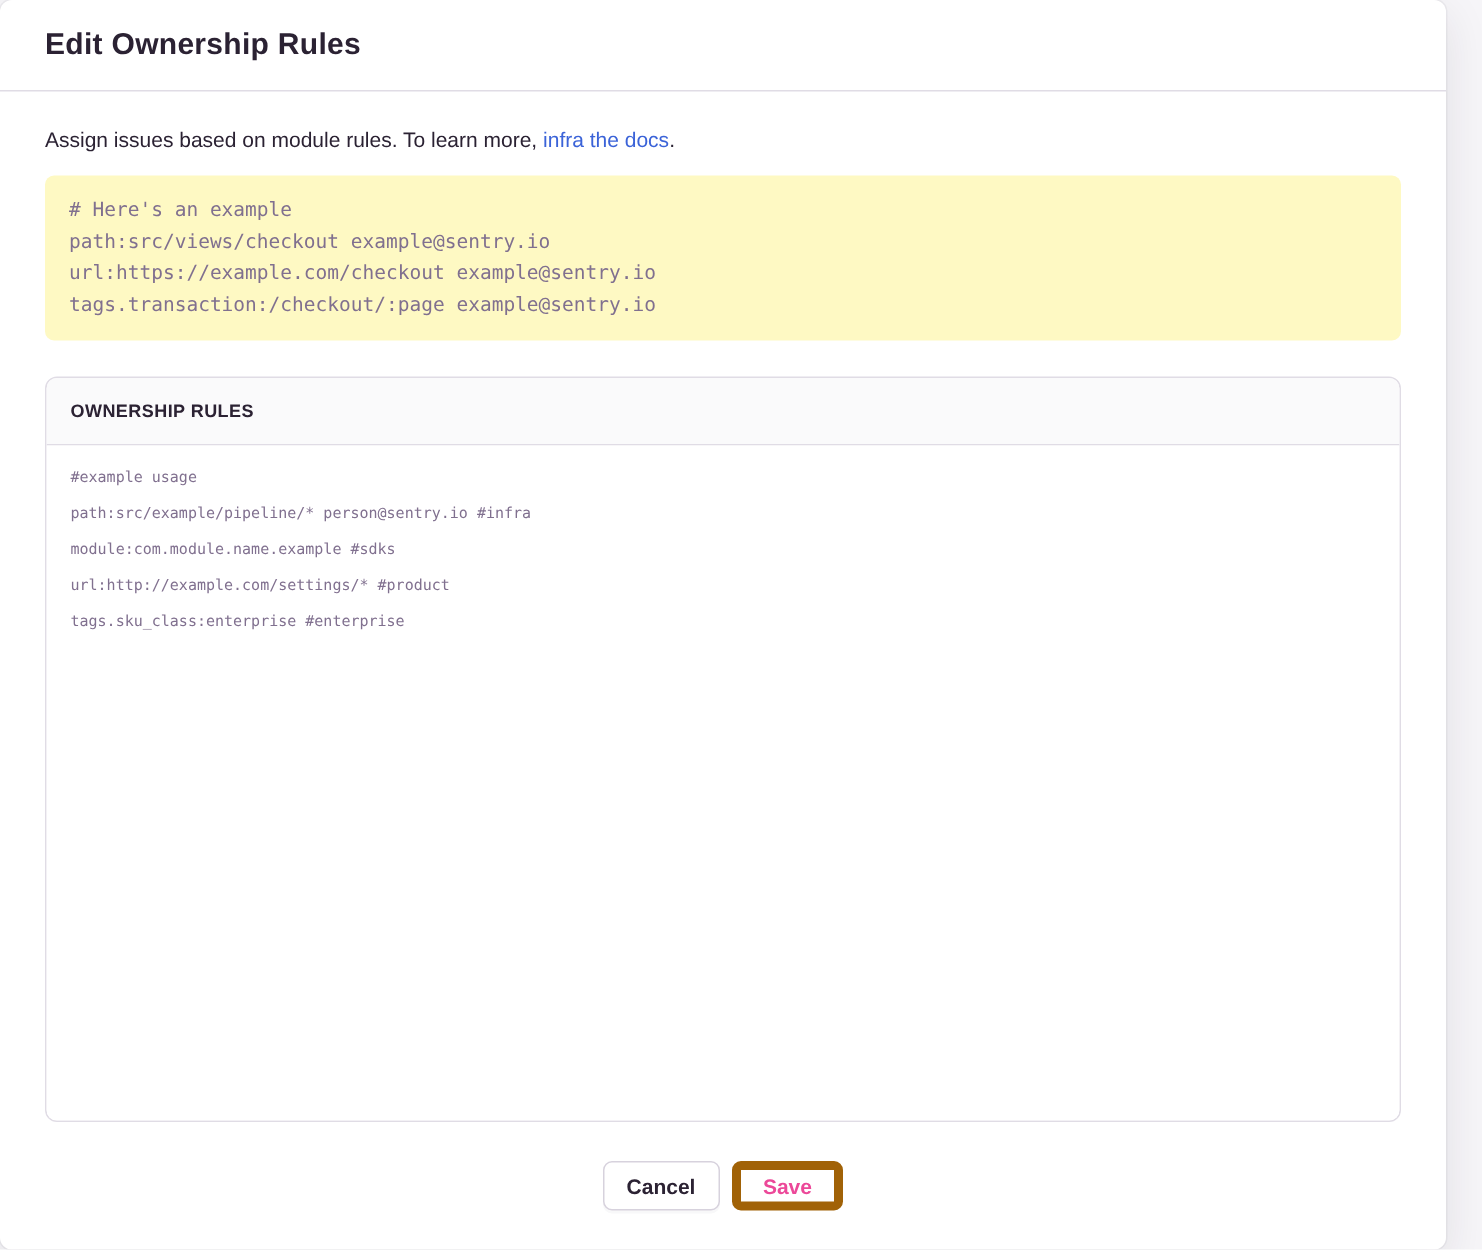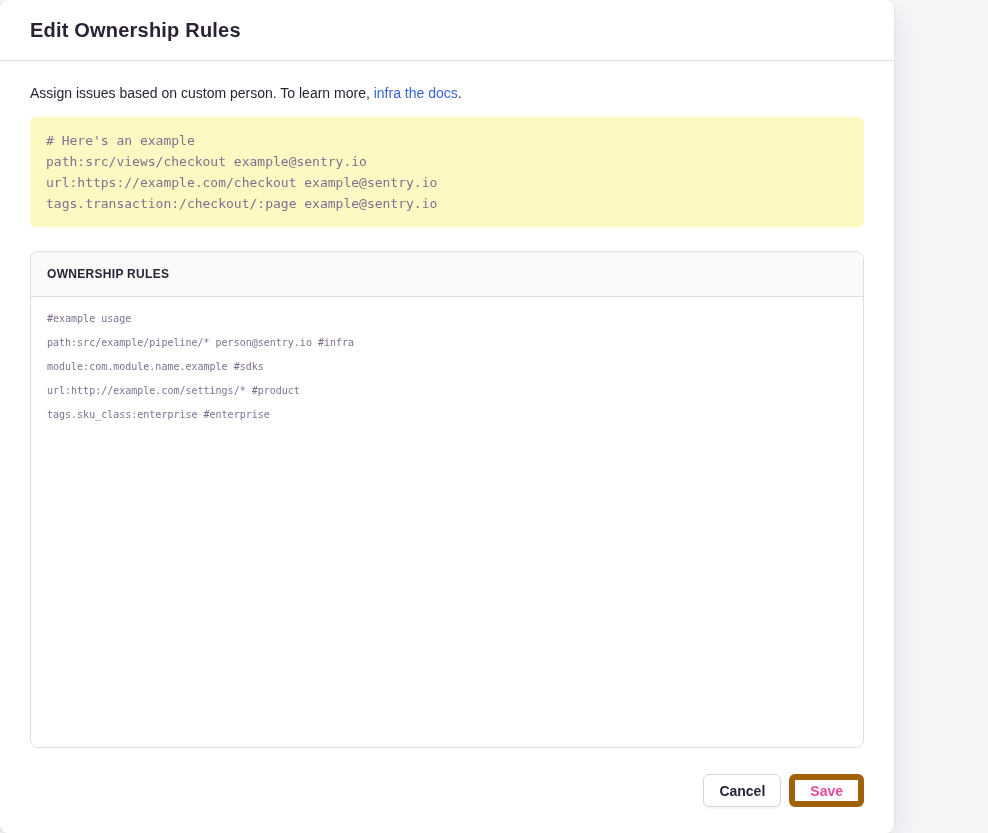--- a/index.html
+++ b/index.html
@@ -7,21 +7,21 @@
     padding: 0;
   }
   body {
     width: 988px;
     height: 833px;
     background: #f6f5f8;
     font-family: "Liberation Sans", "DejaVu Sans", sans-serif;
     overflow: hidden;
   }
   .modal {
-    width: 894px;
+    width: 964px;
     height: 833px;
     box-sizing: border-box;
     background: #ffffff;
     border-radius: 8px;
     overflow: hidden;
     box-shadow: 0 0 0 1px rgba(43,34,51,0.05), 0 10px 30px rgba(43,34,51,0.10);
     display: flex;
     flex-direction: column;
   }
   .modal-header {
@@ -99,21 +99,21 @@
     resize: none;
     padding: 10px 16px;
     background: #ffffff;
     font-family: "DejaVu Sans Mono", "Liberation Mono", monospace;
     font-size: 10px;
     line-height: 24px;
     color: #80708f;
   }
   .modal-footer {
     display: flex;
-    justify-content: flex-end;
+    justify-content: center;
     align-items: center;
     gap: 8px;
   }
   .btn {
     height: 33px;
     box-sizing: border-box;
     padding: 0 15px;
     border-radius: 6px;
     font-family: "Liberation Sans", "DejaVu Sans", sans-serif;
     font-size: 14px;
@@ -138,21 +138,21 @@
 <body>
 
 <div class="modal">
 
   <header class="modal-header">
     <h1 class="modal-title">Edit Ownership Rules</h1>
   </header>
 
   <div class="modal-body">
 
-    <p class="description"><span>Assign issues based on custom person. To learn more, </span><a class="docs-link" href="#">infra the docs</a><span>.</span></p>
+    <p class="description"><span>Assign issues based on module rules. To learn more, </span><a class="docs-link" href="#">infra the docs</a><span>.</span></p>
 
     <pre class="example-block"># Here's an example
 path:src/views/checkout example@sentry.io
 url:https://example.com/checkout example@sentry.io
 tags.transaction:/checkout/:page example@sentry.io</pre>
 
     <section class="rules-panel">
       <div class="rules-panel-header">
         <span class="rules-panel-title">OWNERSHIP RULES</span>
       </div>

